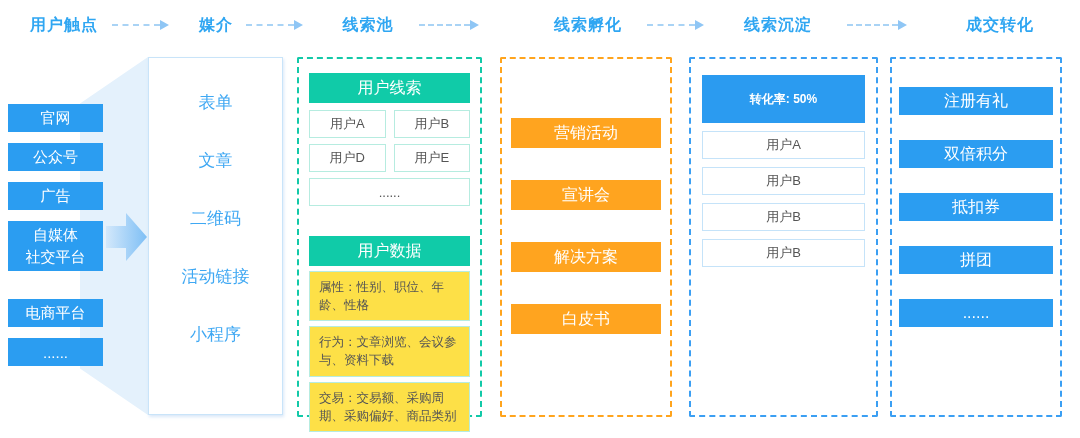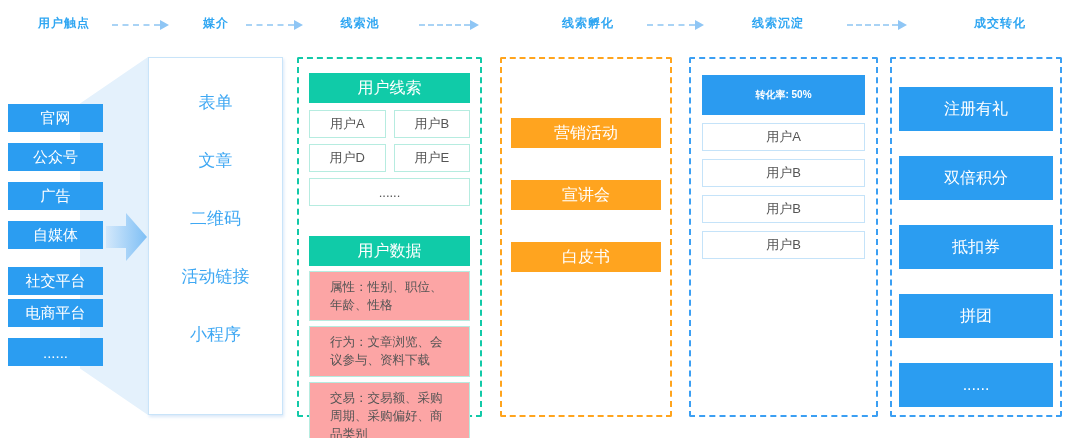--- a/index.html
+++ b/index.html
@@ -1,21 +1,21 @@
 <!DOCTYPE html>
 <html><head>
 <meta charset="utf-8">
 <style>
   html,body{margin:0;padding:0;background:#fff;}
   body{font-family:"Liberation Sans","DejaVu Sans",sans-serif;}
   #canvas{position:relative;width:1080px;height:438px;background:#fff;overflow:hidden;}
 
   
   .stage-label{position:absolute;top:15px;transform:translateX(-50%);
-    font-size:12px;font-weight:bold;color:#2FA6F2;white-space:nowrap;letter-spacing:1px;}
+    font-size:16px;font-weight:bold;color:#2FA6F2;white-space:nowrap;letter-spacing:1px;}
   .harrow{position:absolute;top:24px;height:0;border-top:2px dashed #A9D3F5;}
   .harrow .tri{position:absolute;right:-9px;top:-6px;width:0;height:0;
     border-left:9px solid #8FC6F5;border-top:5px solid transparent;border-bottom:5px solid transparent;}
 
   
   .tp-box{position:absolute;left:8px;width:95px;height:28px;background:#2B9DF1;
     color:#fff;font-size:15px;display:flex;align-items:center;justify-content:center;z-index:2;}
 
   
   .funnel{position:absolute;left:80px;top:57px;width:68px;height:358px;background:#E4F1FC;
@@ -36,51 +36,51 @@
   .panel.blue{border:2px dashed #3B9FF3;}
 
   
   #leadpool{left:297px;width:185px;padding:14px 10px 0 10px;}
   .teal-header{height:30px;background:#10CBA8;color:#fff;font-size:16px;font-weight:normal;
     display:flex;align-items:center;justify-content:center;}
   .lead-grid{margin-top:7px;display:grid;grid-template-columns:1fr 1fr;gap:6px 8px;}
   .cell{background:#fff;border:1px solid #B6ECE0;height:28px;box-sizing:border-box;
     display:flex;align-items:center;justify-content:center;font-size:13px;color:#555;}
   .cell.wide{grid-column:1 / span 2;}
-  .data-cell{margin-top:5px;background:#fca5a5;border:1px solid #B6ECE0;box-sizing:border-box;
-    padding:6px 20px;font-size:12.5px;line-height:1.45;color:#555;}
+  .data-cell{margin-top:5px;background:#fde047;border:1px solid #B6ECE0;box-sizing:border-box;
+    padding:6px 9px;font-size:12.5px;line-height:1.45;color:#555;}
   .mt-big{margin-top:30px;}
 
   
   #incubation{left:500px;width:172px;display:flex;flex-direction:column;align-items:center;
     padding-top:59px;gap:32px;}
   .orange-btn{width:150px;height:30px;background:#FFA41F;color:#fff;font-size:16px;
     display:flex;align-items:center;justify-content:center;}
 
   
   #sediment{left:689px;width:189px;padding:16px 11px 0 11px;}
-  .blue-header{height:40px;background:#2B9BF0;color:#fff;font-size:10px;font-weight:bold;
+  .blue-header{height:48px;background:#2B9BF0;color:#fff;font-size:12px;font-weight:bold;
     display:flex;align-items:center;justify-content:center;}
   .row-cell{margin-top:8px;background:#fff;border:1px solid #C5E3F9;height:28px;box-sizing:border-box;
     display:flex;align-items:center;justify-content:center;font-size:13px;color:#555;}
 
   
   #conversion{left:890px;width:172px;display:flex;flex-direction:column;align-items:center;
     padding-top:28px;gap:25px;}
-  .blue-btn{width:154px;height:44px;background:#2B9DF1;color:#fff;font-size:16px;
+  .blue-btn{width:154px;height:28px;background:#2B9DF1;color:#fff;font-size:16px;
     display:flex;align-items:center;justify-content:center;}
 </style>
 </head>
 <body>
 
 <div id="canvas">
 
   <div class="stage-label" style="left:64px">用户触点</div>
   <div class="stage-label" style="left:216px">媒介</div>
-  <div class="stage-label" style="left:360px">线索池</div>
+  <div class="stage-label" style="left:368px">线索池</div>
   <div class="stage-label" style="left:588px">线索孵化</div>
   <div class="stage-label" style="left:778px">线索沉淀</div>
   <div class="stage-label" style="left:1000px">成交转化</div>
 
   <div class="harrow" style="left:112px;width:48px">
       <span class="tri"></span>
     </div>
   <div class="harrow" style="left:246px;width:48px">
       <span class="tri"></span>
     </div>
@@ -91,21 +91,21 @@
       <span class="tri"></span>
     </div>
   <div class="harrow" style="left:847px;width:51px">
       <span class="tri"></span>
     </div>
 
   <div class="tp-box" style="top:143px">公众号</div>
   <div class="tp-box" style="top:104px">官网</div>
   <div class="tp-box" style="top:182px">广告</div>
   <div class="tp-box" style="top:221px">自媒体</div>
-  <div class="tp-box" style="top:267px">社交平台</div>
+  <div class="tp-box" style="top:243px">社交平台</div>
   <div class="tp-box" style="top:299px">电商平台</div>
   <div class="tp-box" style="top:338px">......</div>
 
   <div class="funnel"></div>
   <div class="flow-arrow">
     <svg width="44" height="52" viewBox="0 0 44 52">
       <defs>
         <linearGradient id="ag" x1="0" y1="0" x2="1" y2="0">
           <stop offset="0" stop-color="#D3E8FB"></stop>
             <stop offset="1" stop-color="#7EBFF5"></stop>
@@ -134,20 +134,21 @@
     </div>
     <div class="teal-header mt-big">用户数据</div>
     <div class="data-cell">属性：性别、职位、年龄、性格</div>
     <div class="data-cell">行为：文章浏览、会议参与、资料下载</div>
     <div class="data-cell">交易：交易额、采购周期、采购偏好、商品类别</div>
   </div>
 
   <div class="panel orange" id="incubation">
     <div class="orange-btn">营销活动</div>
     <div class="orange-btn">宣讲会</div>
+    <div class="orange-btn">解决方案</div>
     <div class="orange-btn">白皮书</div>
   </div>
 
   <div class="panel blue" id="sediment">
     <div class="blue-header">转化率: 50%</div>
     <div class="row-cell">用户A</div>
     <div class="row-cell">用户B</div>
     <div class="row-cell">用户B</div>
     <div class="row-cell">用户B</div>
   </div>

